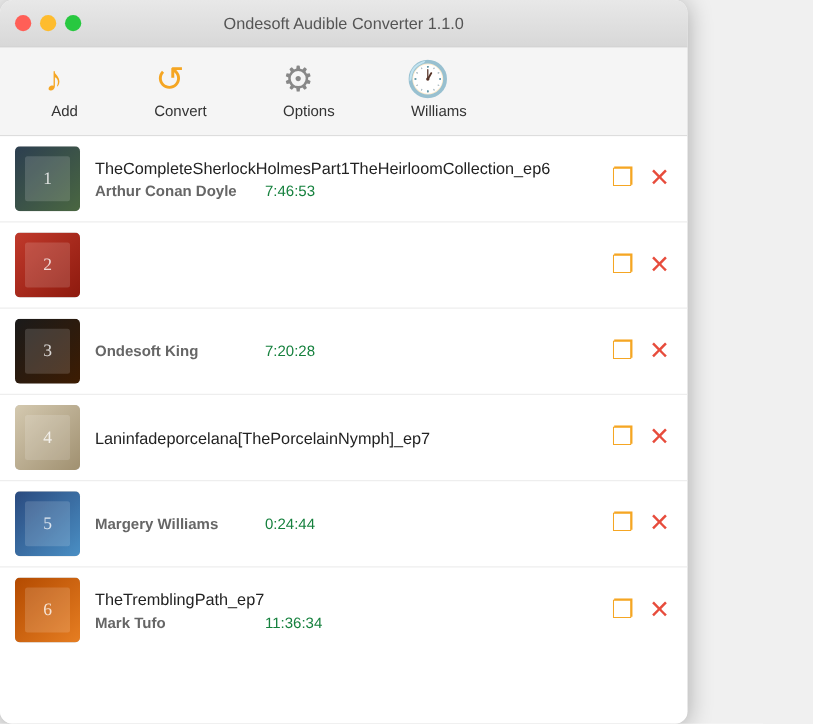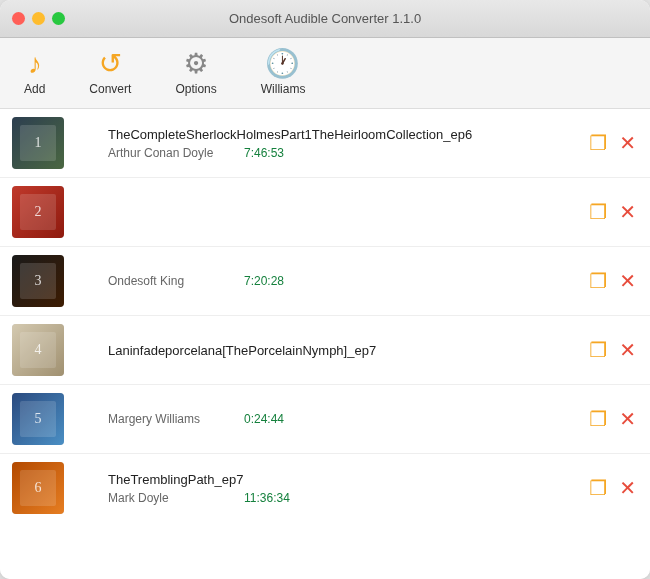--- a/index.html
+++ b/index.html
@@ -6,21 +6,21 @@
 
     body {
       width: 650px;
       height: 579px;
       background: #f0f0f0;
       font-family: -apple-system, BlinkMacSystemFont, 'Helvetica Neue', Arial, sans-serif;
       overflow: hidden;
     }
 
     .window {
-      width: 650px;
+      width: 550px;
       height: 579px;
       background: #f5f5f5;
       border-radius: 10px;
       box-shadow: 0 2px 20px rgba(0,0,0,0.3);
       display: flex;
       flex-direction: column;
       overflow: hidden;
     }
 
     .title-bar {
@@ -81,20 +81,21 @@
     }
 
     .toolbar-icon {
       font-size: 28px;
       line-height: 1;
     }
 
     .toolbar-label {
       font-size: 12px;
       color: #333;
+      margin-left: 17px;
     }
 
     .icon-add { color: #f5a623; }
     .icon-convert { color: #f5a623; }
     .icon-options { color: #888; }
     .icon-history { color: #f5a623; }
 
     .content {
       flex: 1;
       overflow-y: auto;
@@ -125,39 +126,39 @@
     .cover-art svg {
       width: 100%;
       height: 100%;
     }
 
     .item-info {
       flex: 1;
       display: flex;
       flex-direction: column;
       gap: 4px;
-      margin-left: 32px;
     }
 
     .item-title {
       font-size: 13px;
       font-weight: 500;
       color: #222;
     }
 
     .item-meta {
       display: flex;
       align-items: center;
       gap: 16px;
     }
 
     .item-author {
       font-size: 12px;
       color: #666;
       min-width: 120px;
+      font-weight: bold;
     }
 
     .item-duration {
       font-size: 12px;
       color: #15803d;
     }
 
     .item-actions {
       display: flex;
       gap: 8px;
@@ -340,21 +341,21 @@
           </linearGradient>
         </defs>
         <rect width="52" height="52" fill="url(#g5)"></rect>
         <rect x="8" y="8" width="36" height="36" rx="2" fill="rgba(255,255,255,0.15)"></rect>
         <text x="26" y="30" text-anchor="middle" font-size="14" fill="rgba(255,255,255,0.8)" font-family="serif">6</text>
       </svg>
     </div>
     <div class="item-info">
       <span class="item-title">TheTremblingPath_ep7</span>
       <div class="item-meta">
-        <span class="item-author">Mark Doyle</span>
+        <span class="item-author">Mark Tufo</span>
         <span class="item-duration">11:36:34</span>
       </div>
     </div>
     <div class="item-actions">
       <button class="action-btn edit-btn">❐</button>
       <button class="action-btn delete-btn">✕</button>
     </div>
   </div>
     </div>
 </div>

